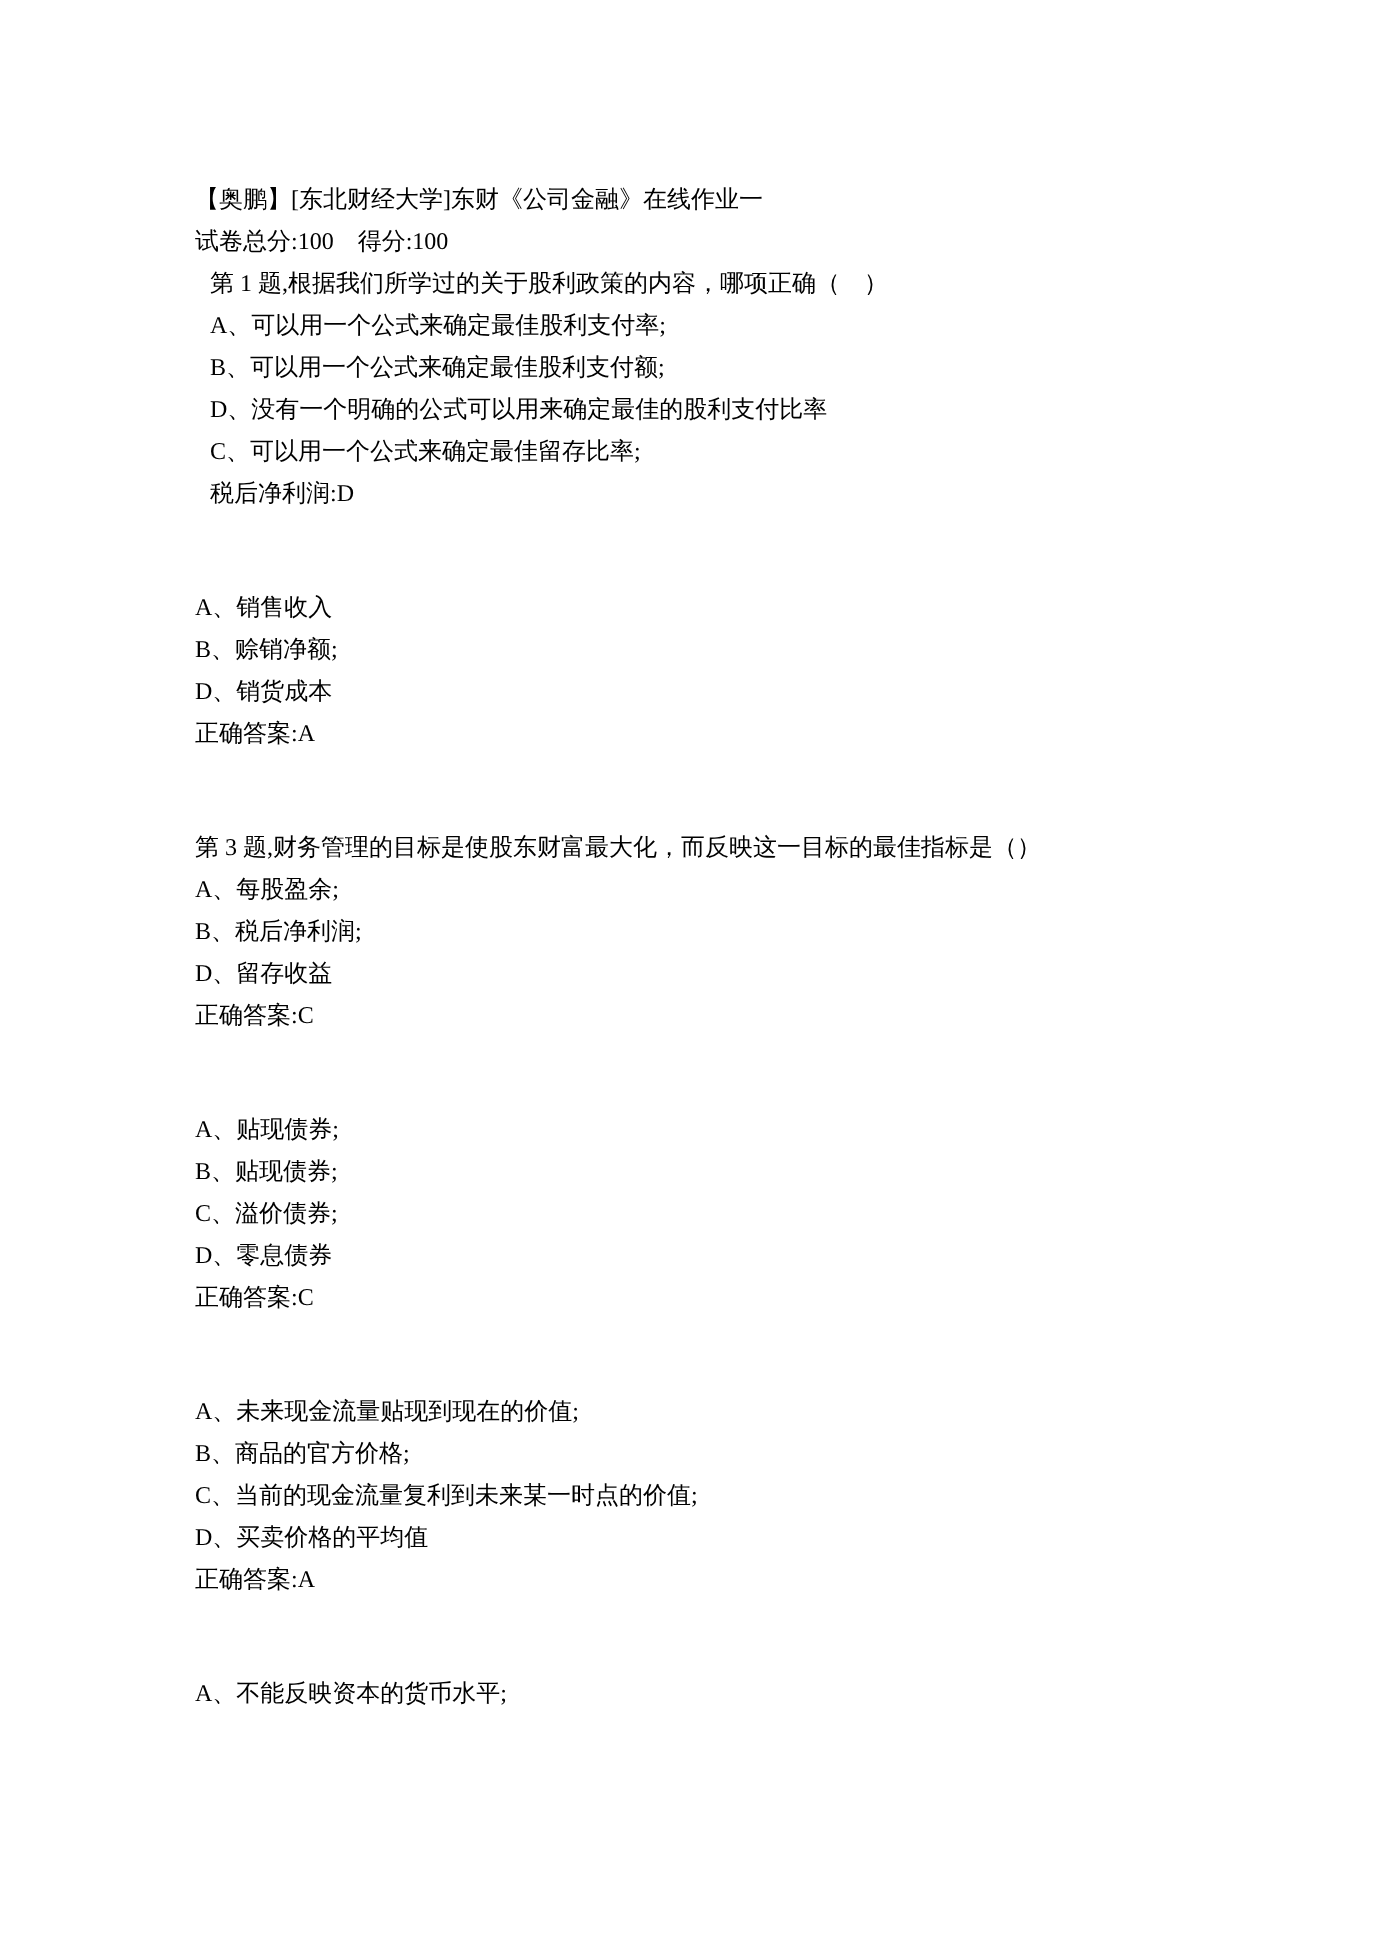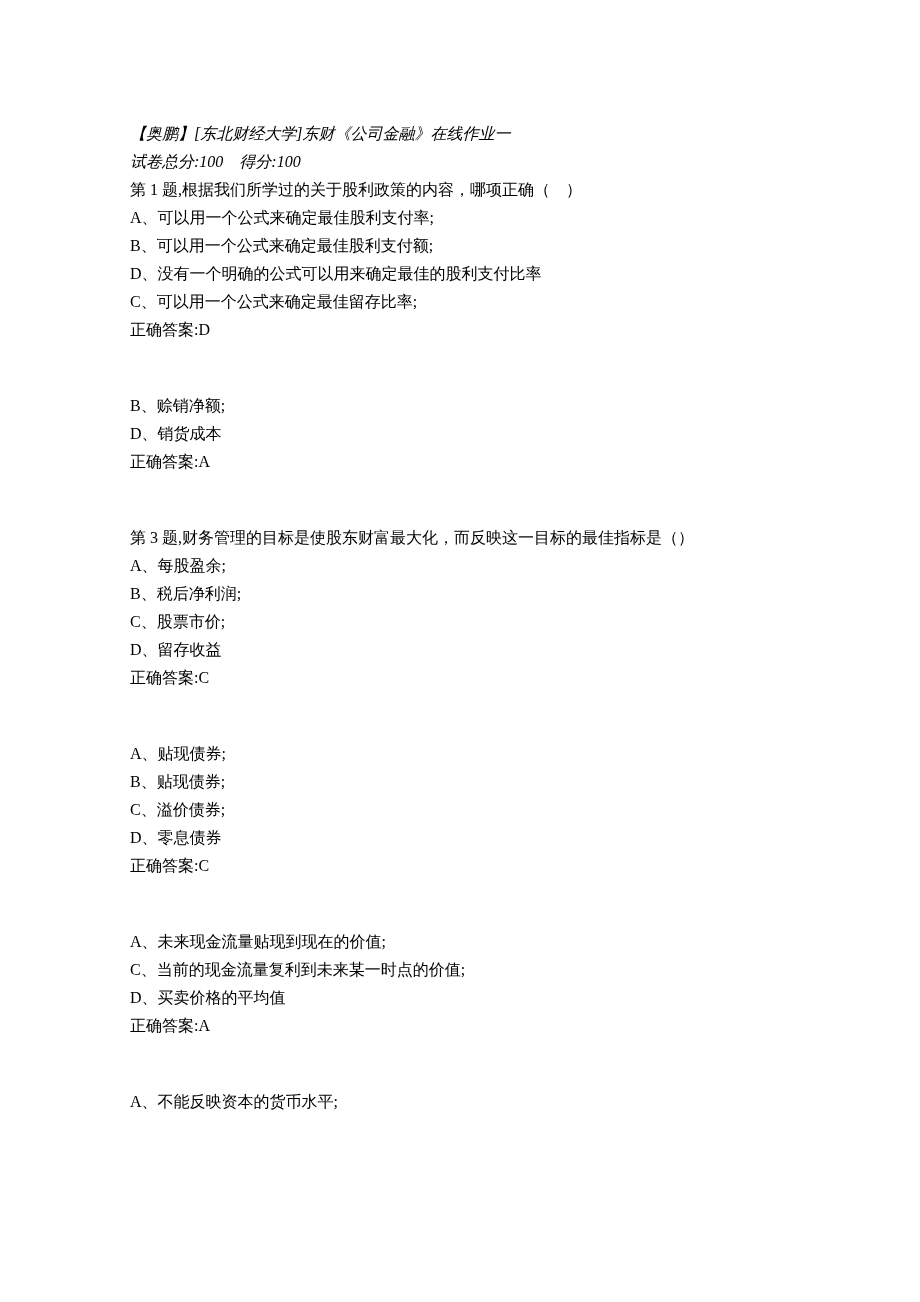--- a/index.html
+++ b/index.html
@@ -17,62 +17,62 @@
       width: 920px;
     }
     .line {
       white-space: pre-wrap;
     }
     .question-block {
       margin-bottom: 48px;
     }
     .header-block {
       margin-bottom: 0;
-      font-style: italic;
     }
   </style>
 </head>
 <body>
 
 <div class="header-block">
   <div class="line">【奥鹏】[东北财经大学]东财《公司金融》在线作业一</div>
   <div class="line"><span>试卷总分:</span><span>100</span>    <span>得分:</span><span>100</span></div>
 </div>
 
 <div id="questions">
-    <div class="question-block" style="margin-top: 0px;">
+    <div class="question-block" style="margin-top: 0px; margin-left: 10px;">
       <div class="line">第 1 题,根据我们所学过的关于股利政策的内容，哪项正确（　）</div>
       <div class="line">A、可以用一个公式来确定最佳股利支付率;</div>
       <div class="line">B、可以用一个公式来确定最佳股利支付额;</div>
       <div class="line">D、没有一个明确的公式可以用来确定最佳的股利支付比率</div>
       <div class="line">C、可以用一个公式来确定最佳留存比率;</div>
-      <div class="line">正确答案:D</div>
+      <div class="line">税后净利润:D</div>
     </div>
     <div class="question-block">
+      <div class="line">A、销售收入</div>
       <div class="line">B、赊销净额;</div>
       <div class="line">D、销货成本</div>
       <div class="line">正确答案:A</div>
     </div>
     <div class="question-block">
       <div class="line">第 3 题,财务管理的目标是使股东财富最大化，而反映这一目标的最佳指标是（）</div>
       <div class="line">A、每股盈余;</div>
       <div class="line">B、税后净利润;</div>
-      <div class="line">C、股票市价;</div>
       <div class="line">D、留存收益</div>
       <div class="line">正确答案:C</div>
     </div>
     <div class="question-block">
       <div class="line">A、贴现债券;</div>
       <div class="line">B、贴现债券;</div>
       <div class="line">C、溢价债券;</div>
       <div class="line">D、零息债券</div>
       <div class="line">正确答案:C</div>
     </div>
     <div class="question-block">
       <div class="line">A、未来现金流量贴现到现在的价值;</div>
+      <div class="line">B、商品的官方价格;</div>
       <div class="line">C、当前的现金流量复利到未来某一时点的价值;</div>
       <div class="line">D、买卖价格的平均值</div>
       <div class="line">正确答案:A</div>
     </div>
     <div class="question-block">
       <div class="line">A、不能反映资本的货币水平;</div>
     </div>
   </div>
 
 </body></html>

